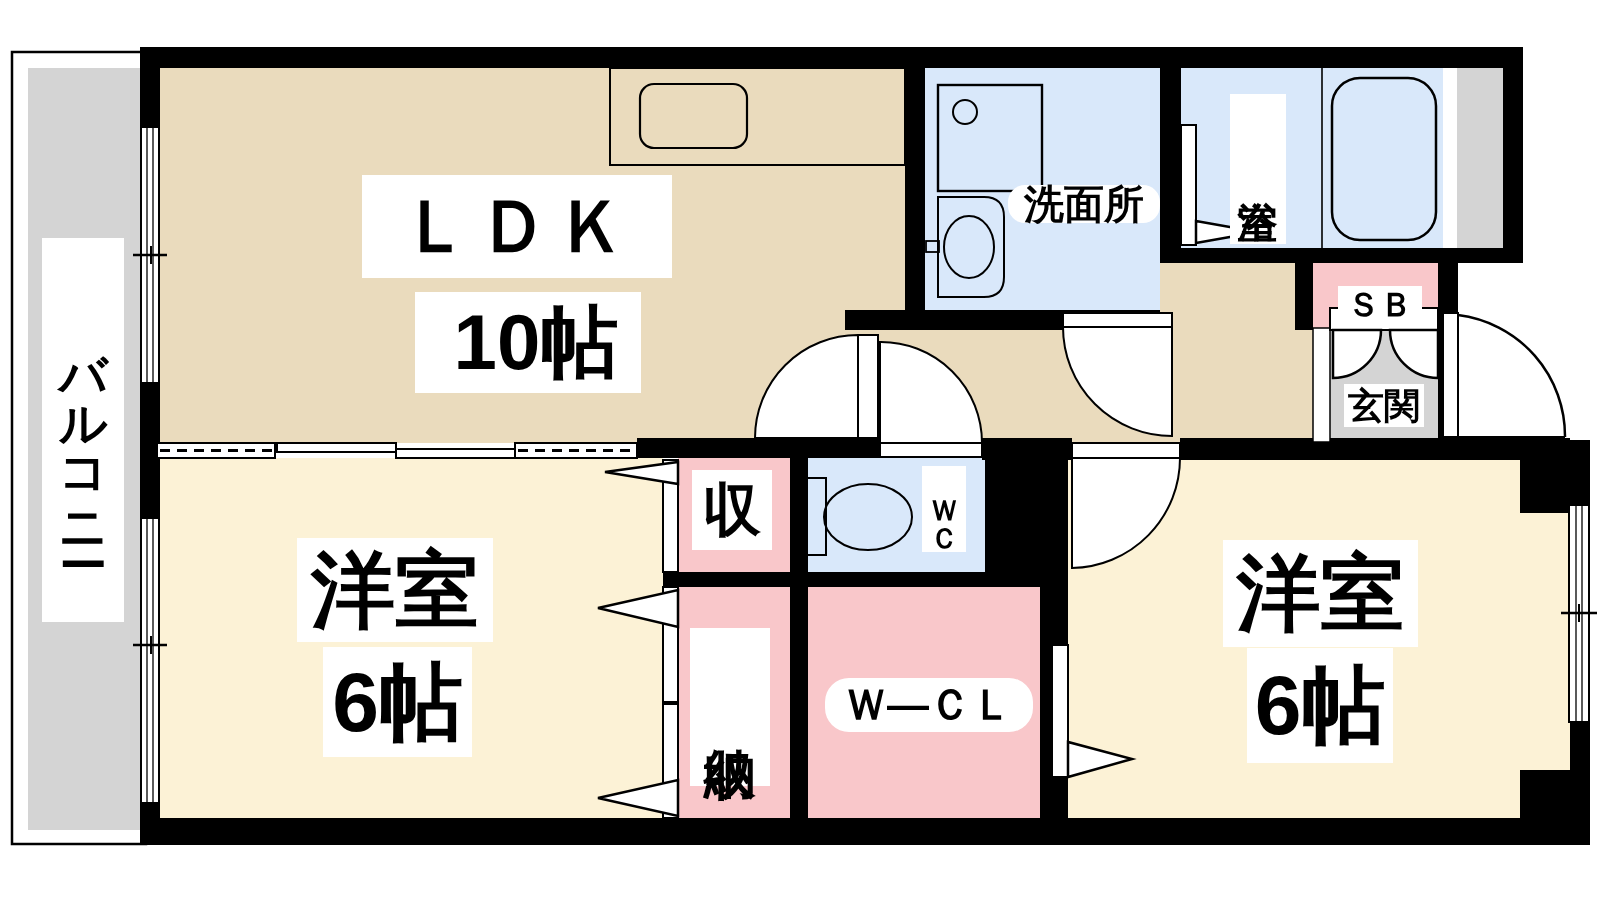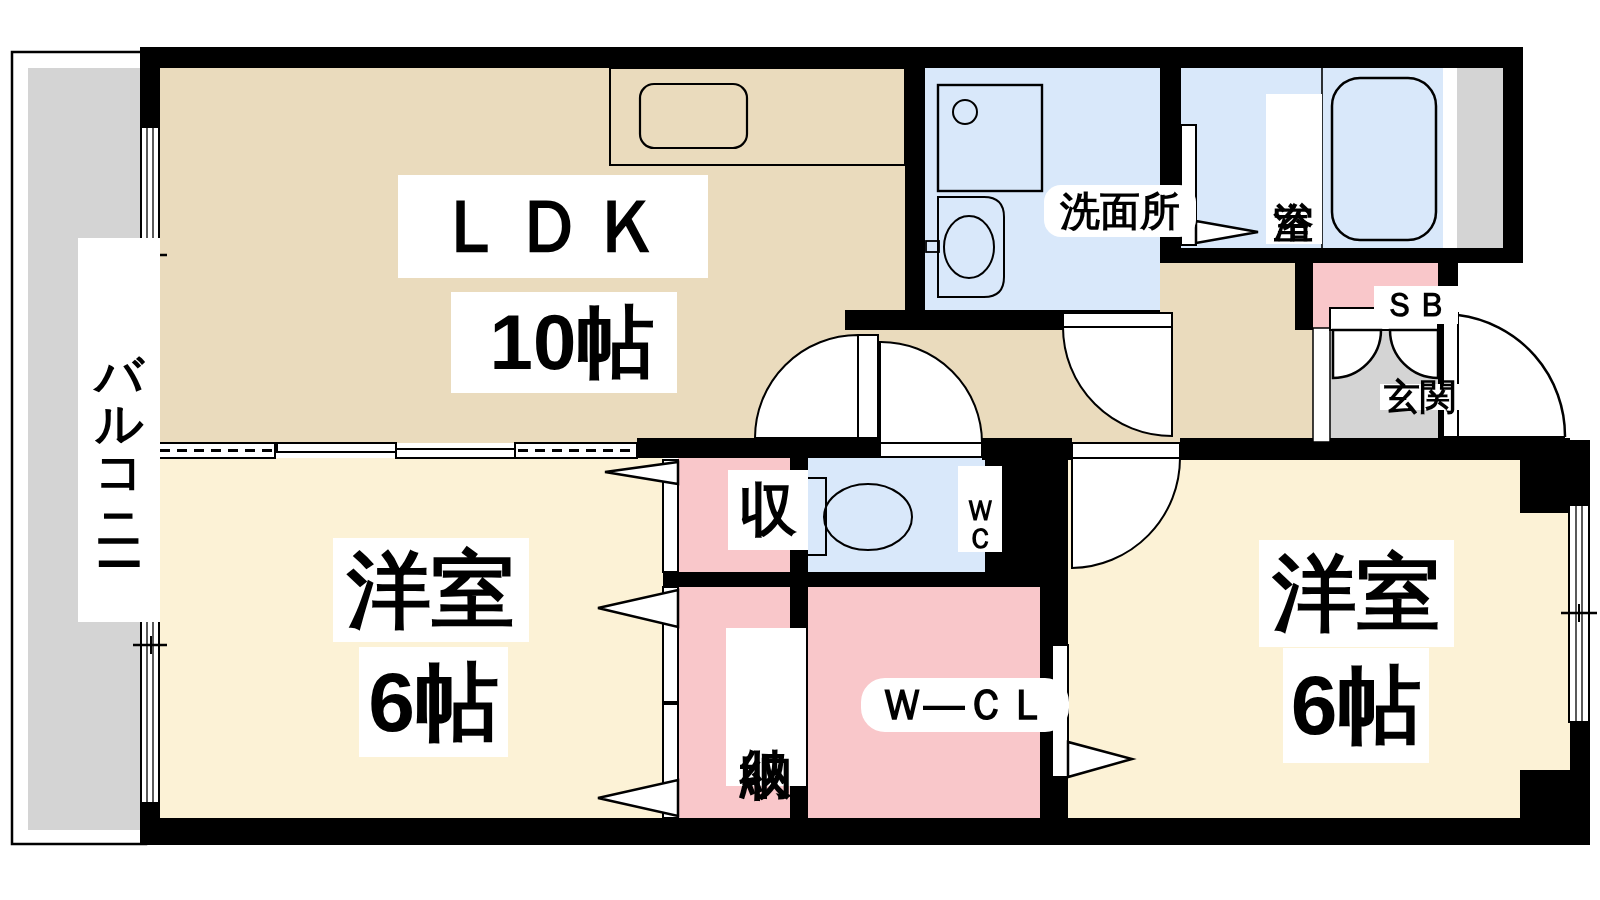--- a/index.html
+++ b/index.html
@@ -7,21 +7,20 @@
     position:relative;width:1600px;height:900px;background:#ffffff;
     font-family:"Liberation Sans","DejaVu Sans",sans-serif;
     overflow:hidden;
   }
   .plan svg{position:absolute;left:0;top:0;}
   .chip{
     position:absolute;background:#ffffff;color:#000;
     display:flex;align-items:center;justify-content:center;
     font-weight:bold;line-height:1.05;text-align:center;
     white-space:pre;
-    margin-left:36px;
   }
   .vert{
     writing-mode:vertical-rl;
   }
 </style>
 </head>
 <body>
 
 <div class="plan">
 <svg width="1600" height="900" viewBox="0 0 1600 900">
@@ -183,27 +182,27 @@
       <ellipse cx="868" cy="517" rx="44" ry="33" fill="none" stroke="#000" stroke-width="2"></ellipse>
     </g>
   </g>
 </svg>
 
 <div class="chip" style="left:42px;top:238px;width:82px;height:384px;font-size:48px;"><span class="vert">バルコニー</span></div>
 
 <div class="chip" style="left:362px;top:175px;width:310px;height:103px;font-size:72px;letter-spacing:6px;">ＬＤＫ</div>
 <div class="chip" style="left:415px;top:292px;width:210px;height:101px;font-size:78px;padding-left:16px;">10帖</div>
 
-<div class="chip" style="left:1008px;top:185px;width:152px;height:52px;font-size:40px;border-radius:17px;">洗面所</div>
+<div class="chip" style="left:1008px;top:185px;width:152px;height:38px;font-size:40px;border-radius:17px;">洗面所</div>
 
 <div class="chip" style="left:1230px;top:94px;width:56px;height:150px;font-size:40px;"><span class="vert">浴室</span></div>
 
 <div class="chip" style="left:1338px;top:286px;width:84px;height:38px;font-size:33px;">ＳＢ</div>
 
-<div class="chip" style="left:1344px;top:384px;width:80px;height:26px;font-size:36px;">玄関</div>
+<div class="chip" style="left:1344px;top:384px;width:80px;height:43px;font-size:36px;">玄関</div>
 
 <div class="chip" style="left:692px;top:470px;width:80px;height:80px;font-size:58px;">収</div>
 
 <div class="chip" style="left:922px;top:466px;width:44px;height:86px;font-size:28px;"><span class="vert">ＷＣ</span></div>
 
 <div class="chip" style="left:690px;top:628px;width:80px;height:158px;font-size:52px;"><span class="vert">収納</span></div>
 
 <div class="chip" style="left:825px;top:678px;width:208px;height:54px;font-size:42px;border-radius:24px;">Ｗ―ＣＬ</div>
 
 <div class="chip" style="left:297px;top:538px;width:196px;height:104px;font-size:84px;">洋室</div>

